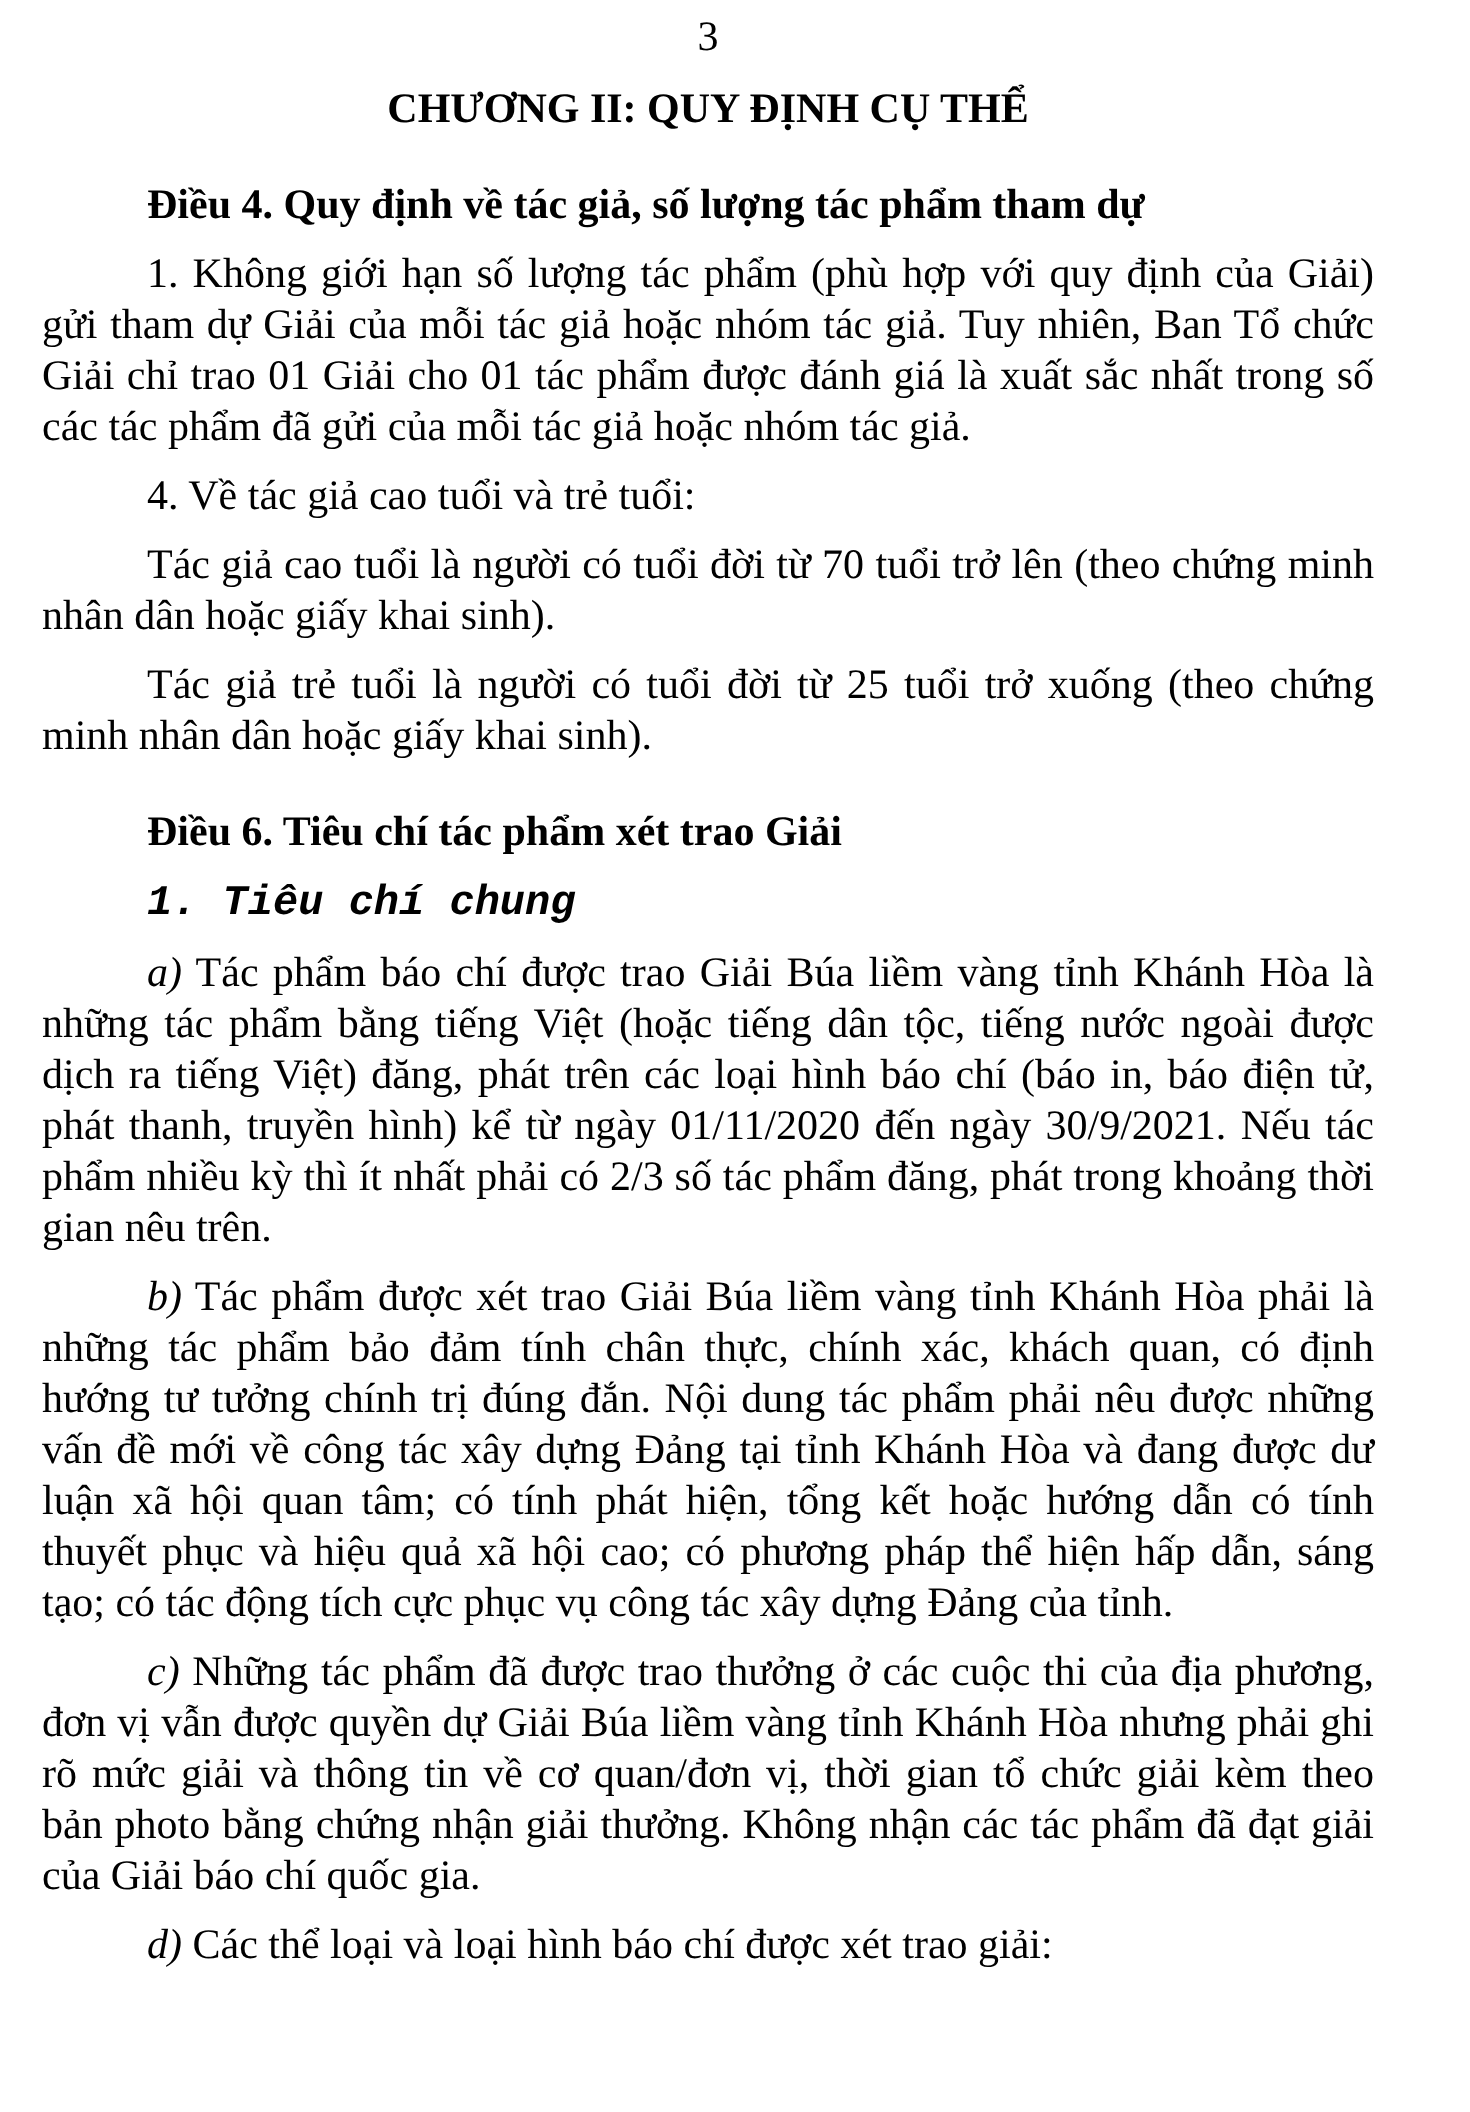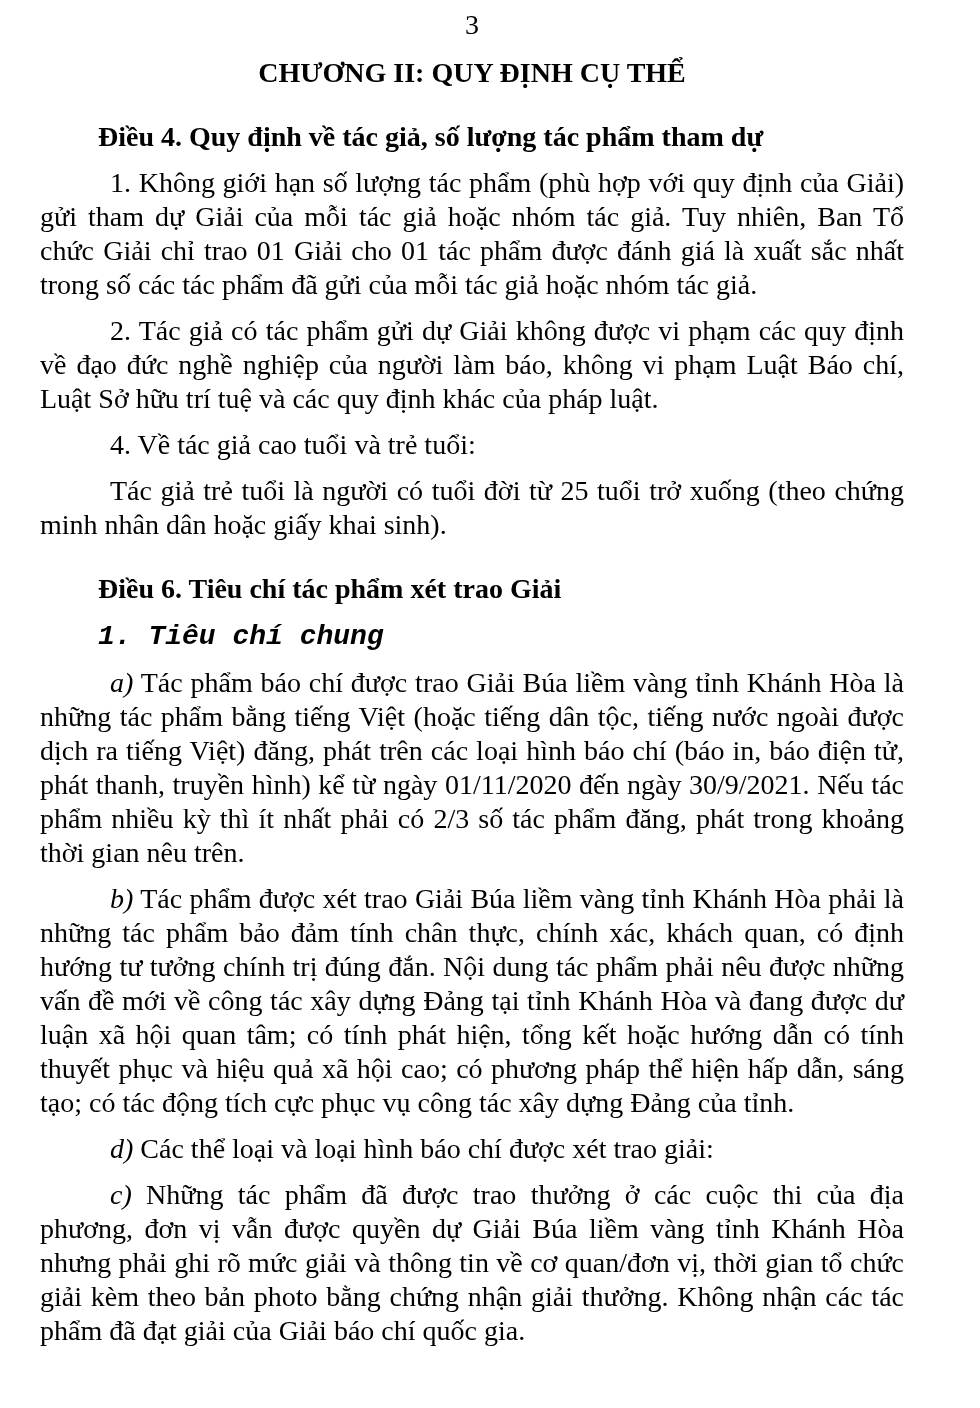--- a/index.html
+++ b/index.html
@@ -35,21 +35,21 @@
     margin: 30px 0 12px 0;
   }
   .sub-heading {
     font-weight: bold;
     font-style: italic;
     text-indent: 70px;
     margin: 14px 0 12px 0;
     font-family: Liberation Mono, monospace;
   }
   p.body-para {
-    margin: 12px 12px;
+    margin: 12px 0;
     text-indent: 70px;
     text-align: justify;
     text-justify: inter-word;
     hyphens: none;
   }
   .marker {
     font-style: italic;
   }
 </style>
 </head>
@@ -58,44 +58,44 @@
 <div class="page">
 
   <div class="page-number">3</div>
 
   <div class="chapter-heading">CHƯƠNG II: QUY ĐỊNH CỤ THỂ</div>
 
   <div class="article-heading">Điều 4. Quy định về tác giả, số lượng tác phẩm tham dự</div>
 
   <p class="body-para">1. Không giới hạn số lượng tác phẩm (phù hợp với quy định của Giải) gửi tham dự Giải của mỗi tác giả hoặc nhóm tác giả. Tuy nhiên, Ban Tổ chức Giải chỉ trao 01 Giải cho 01 tác phẩm được đánh giá là xuất sắc nhất trong số các tác phẩm đã gửi của mỗi tác giả hoặc nhóm tác giả.</p>
 
-  <p class="body-para">2. Tác giả có tác phẩm gửi dự Giải không được vi phạm các quy định về đạo đức nghề nghiệp của người làm báo, không vi phạm Luật Báo chí, Luật Sở hữu trí tuệ và các quy định khác của pháp luật.</p>
 
   <p class="body-para">4. Về tác giả cao tuổi và trẻ tuổi:</p>
 
+  <p class="body-para">Tác giả cao tuổi là người có tuổi đời từ 70 tuổi trở lên (theo chứng minh nhân dân hoặc giấy khai sinh).</p>
 
   <p class="body-para">Tác giả trẻ tuổi là người có tuổi đời từ 25 tuổi trở xuống (theo chứng minh nhân dân hoặc giấy khai sinh).</p>
 
   <div class="article-heading">Điều 6. Tiêu chí tác phẩm xét trao Giải</div>
 
   <div class="sub-heading">1. Tiêu chí chung</div>
 
   <p class="body-para">
     <span class="marker">a)</span>
     <span>Tác phẩm báo chí được trao Giải Búa liềm vàng tỉnh Khánh Hòa là những tác phẩm bằng tiếng Việt (hoặc tiếng dân tộc, tiếng nước ngoài được dịch ra tiếng Việt) đăng, phát trên các loại hình báo chí (báo in, báo điện tử, phát thanh, truyền hình) kể từ ngày 01/11/2020 đến ngày 30/9/2021. Nếu tác phẩm nhiều kỳ thì ít nhất phải có 2/3 số tác phẩm đăng, phát trong khoảng thời gian nêu trên.</span>
   </p>
 
   <p class="body-para">
     <span class="marker">b)</span>
     <span>Tác phẩm được xét trao Giải Búa liềm vàng tỉnh Khánh Hòa phải là những tác phẩm bảo đảm tính chân thực, chính xác, khách quan, có định hướng tư tưởng chính trị đúng đắn. Nội dung tác phẩm phải nêu được những vấn đề mới về công tác xây dựng Đảng tại tỉnh Khánh Hòa và đang được dư luận xã hội quan tâm; có tính phát hiện, tổng kết hoặc hướng dẫn có tính thuyết phục và hiệu quả xã hội cao; có phương pháp thể hiện hấp dẫn, sáng tạo; có tác động tích cực phục vụ công tác xây dựng Đảng của tỉnh.</span>
   </p>
 
   <p class="body-para">
-    <span class="marker">d)</span>
-    <span>Các thể loại và loại hình báo chí được xét trao giải:</span>
+    <span class="marker">c)</span>
+    <span>Những tác phẩm đã được trao thưởng ở các cuộc thi của địa phương, đơn vị vẫn được quyền dự Giải Búa liềm vàng tỉnh Khánh Hòa nhưng phải ghi rõ mức giải và thông tin về cơ quan/đơn vị, thời gian tổ chức giải kèm theo bản photo bằng chứng nhận giải thưởng. Không nhận các tác phẩm đã đạt giải của Giải báo chí quốc gia.</span>
   </p>
 
   <p class="body-para">
-    <span class="marker">c)</span>
-    <span>Những tác phẩm đã được trao thưởng ở các cuộc thi của địa phương, đơn vị vẫn được quyền dự Giải Búa liềm vàng tỉnh Khánh Hòa nhưng phải ghi rõ mức giải và thông tin về cơ quan/đơn vị, thời gian tổ chức giải kèm theo bản photo bằng chứng nhận giải thưởng. Không nhận các tác phẩm đã đạt giải của Giải báo chí quốc gia.</span>
+    <span class="marker">d)</span>
+    <span>Các thể loại và loại hình báo chí được xét trao giải:</span>
   </p>
 
 </div>
 
 </body></html>

